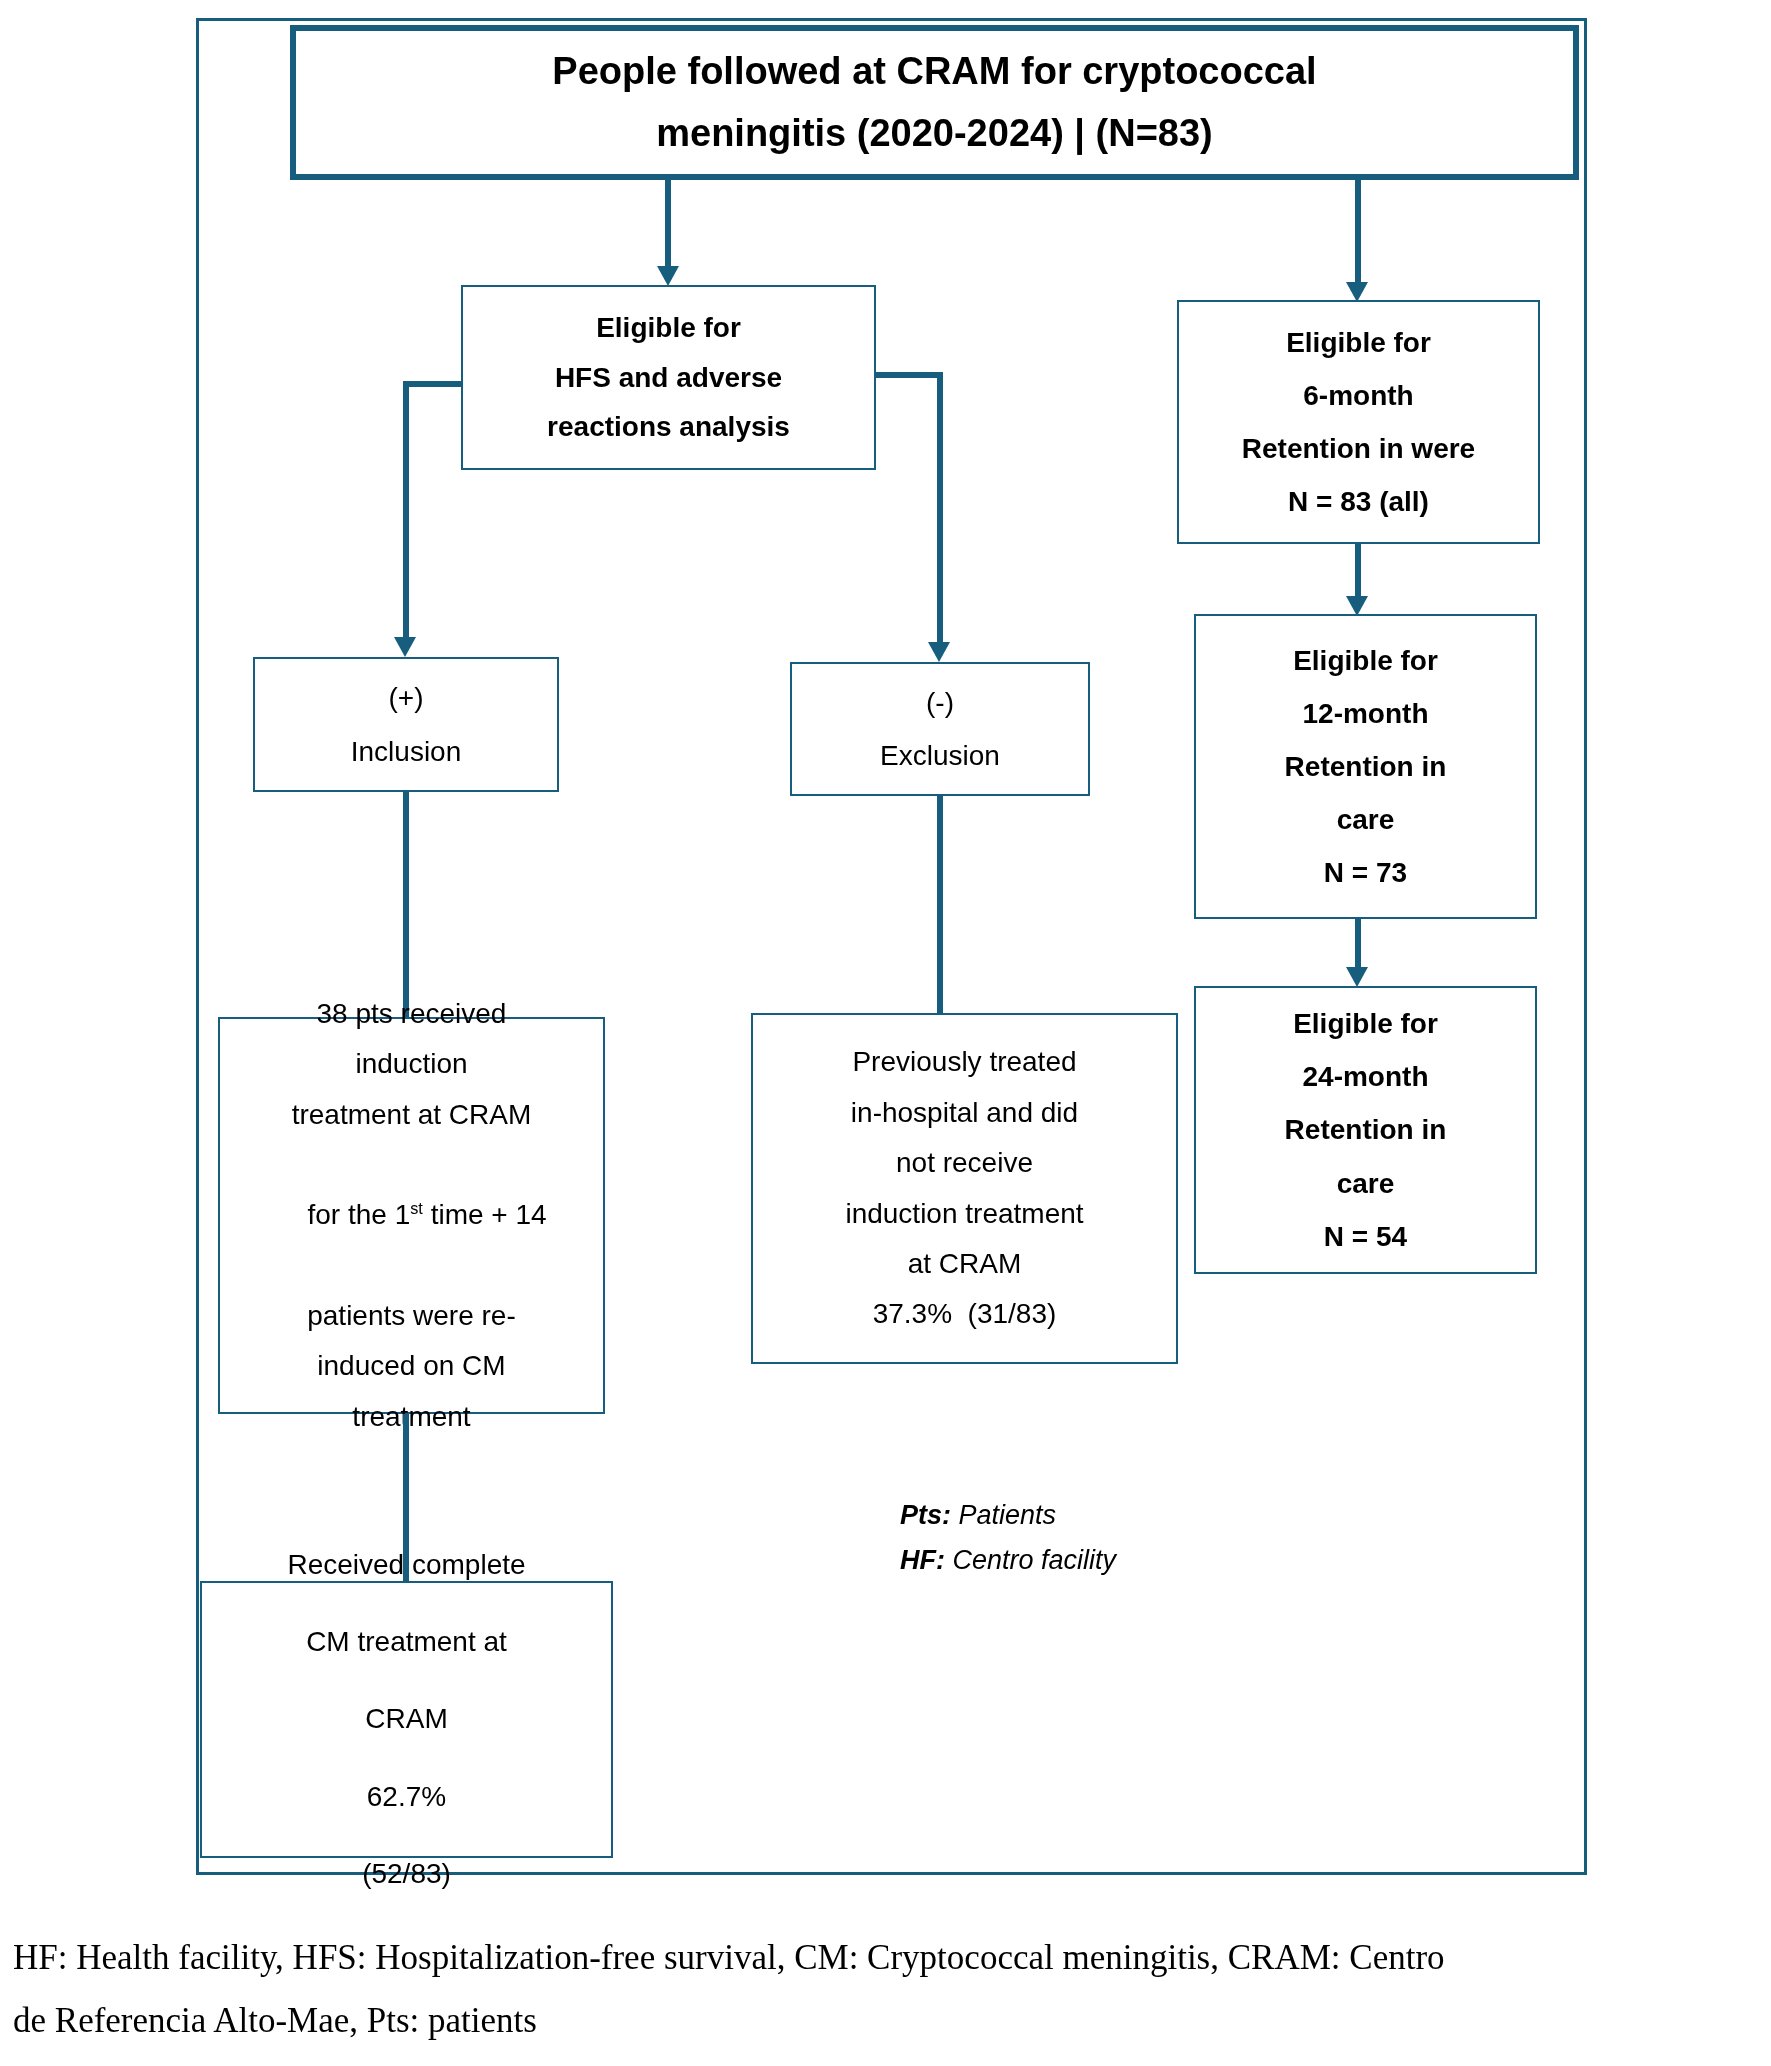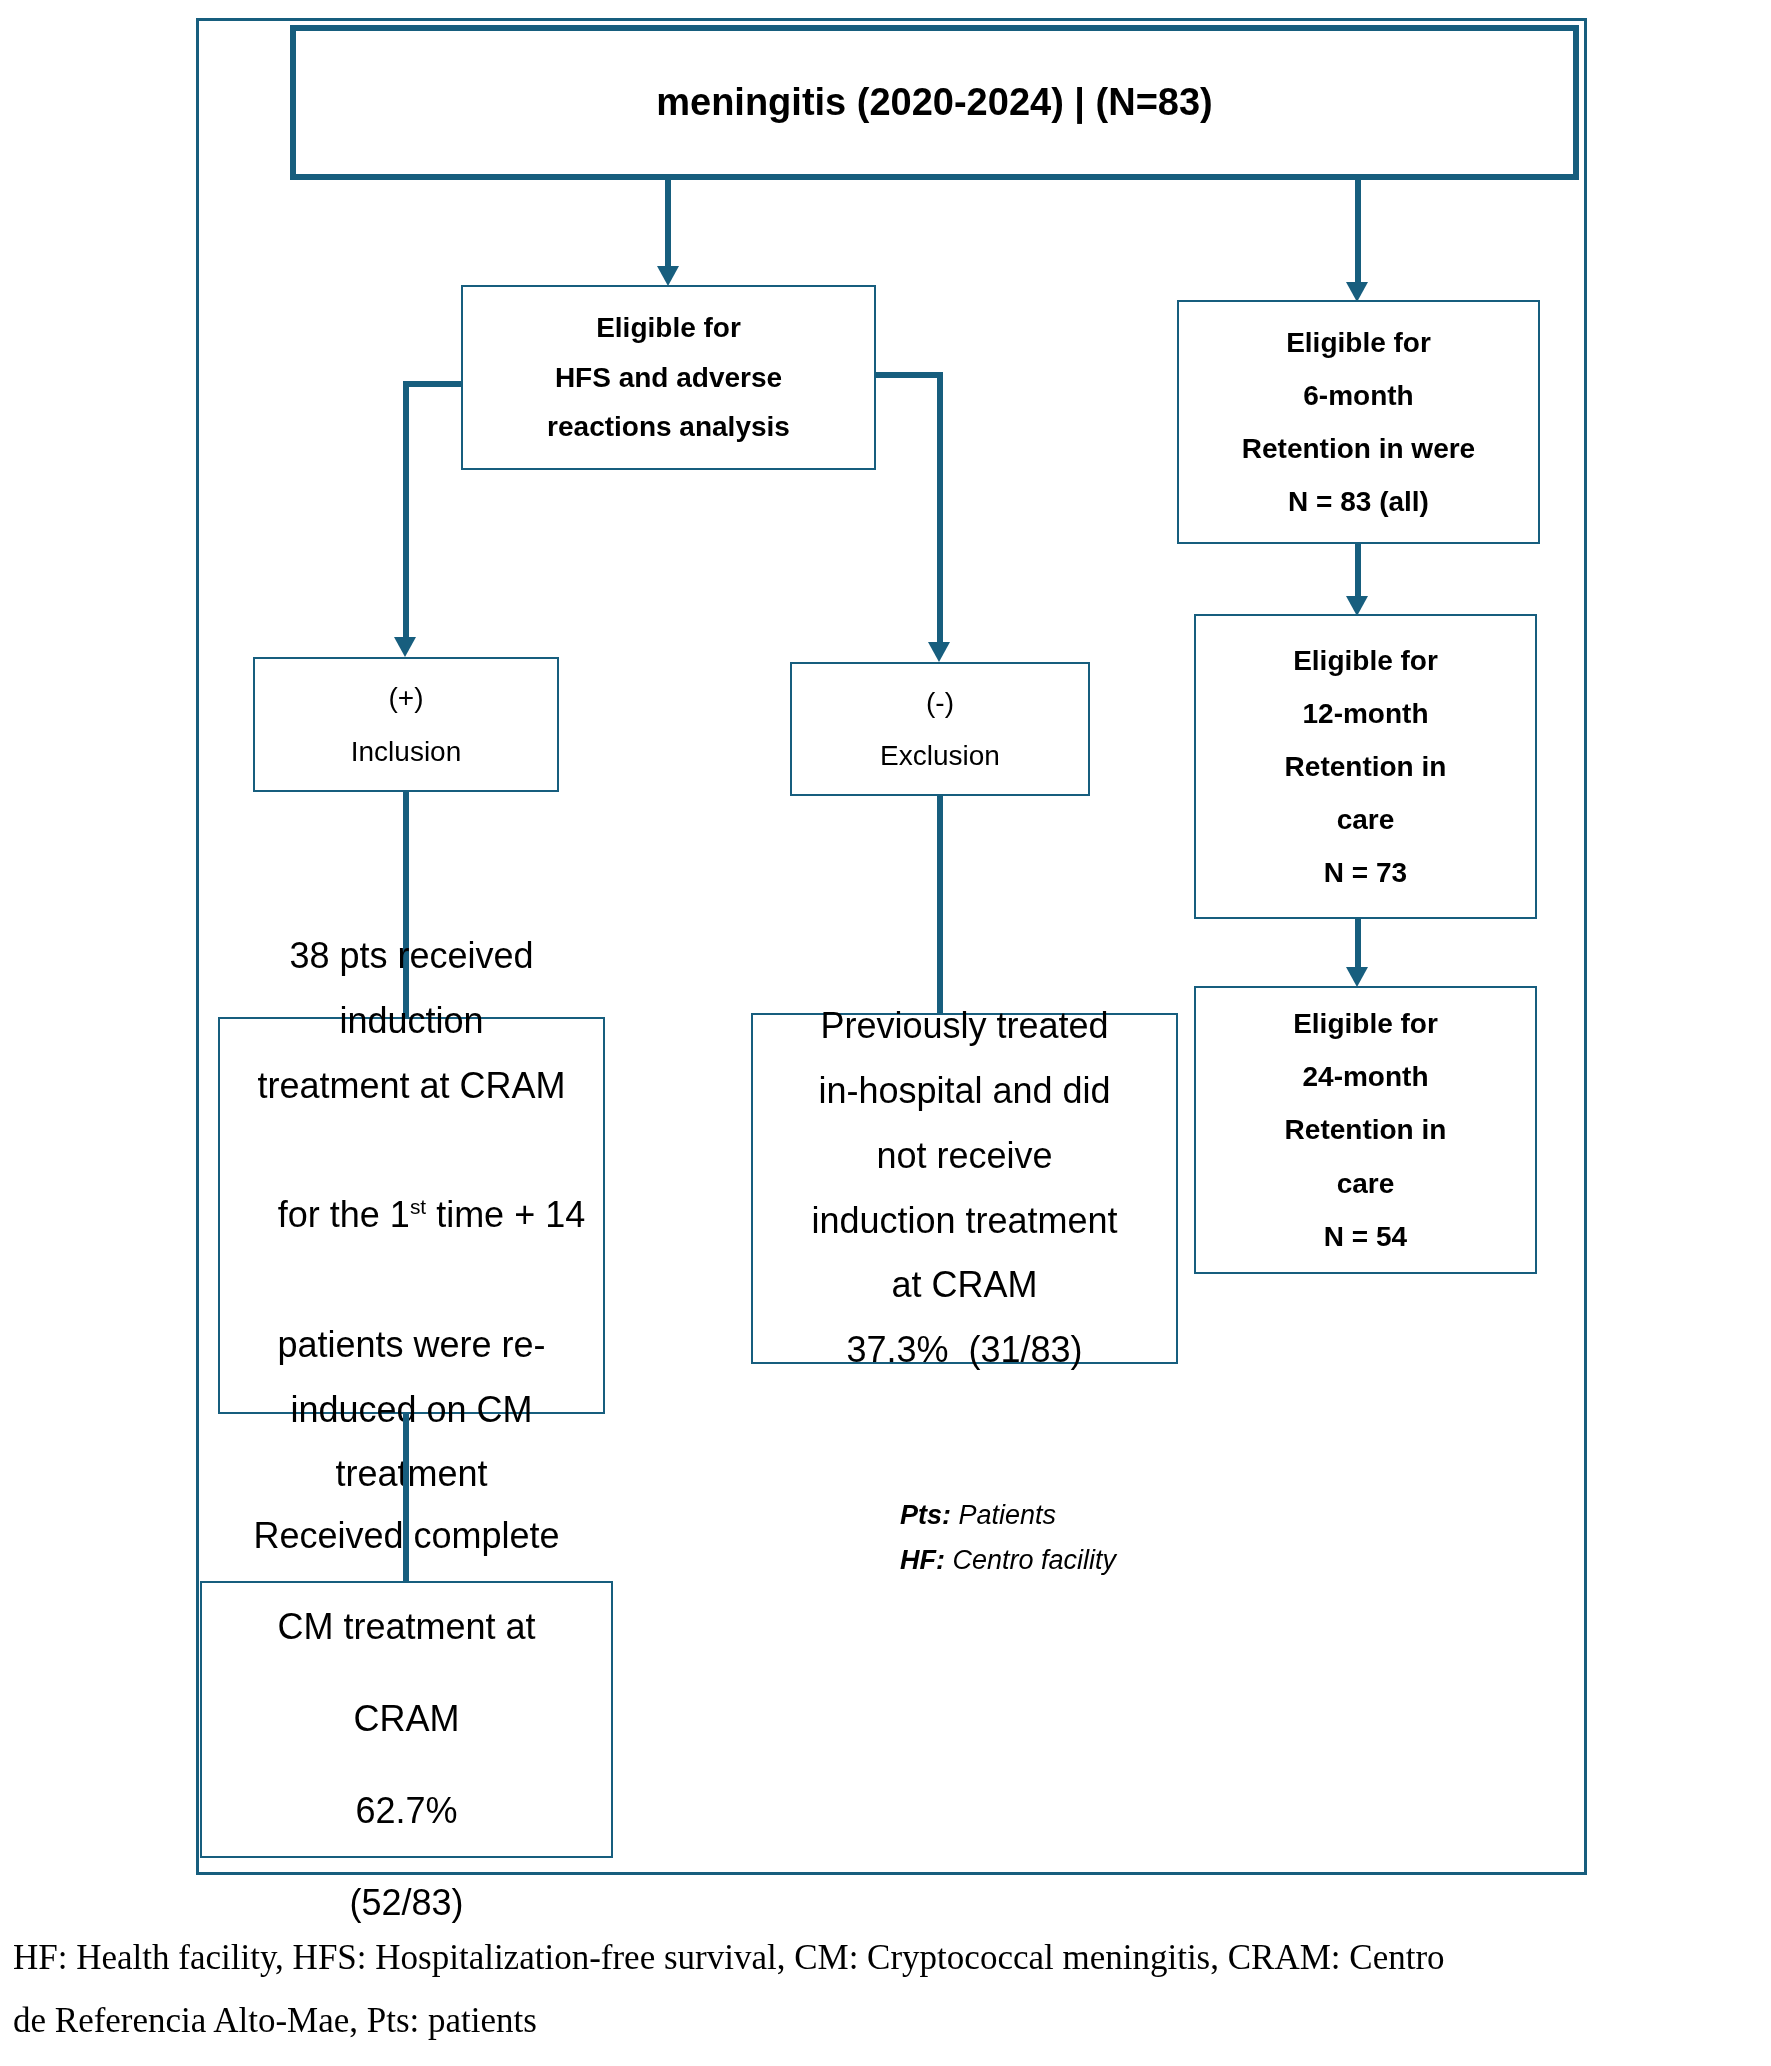--- a/index.html
+++ b/index.html
@@ -19,21 +19,21 @@
     display:flex; flex-direction:column; justify-content:center; align-items:center;
     text-align:center;
   }
   .box .line { white-space:pre; }
   .title-box {
     border-width:6.2px; font-size:38px; font-weight:bold; line-height:1.62;
   }
   .bold-box { font-size:28px; font-weight:bold; line-height:1.78; }
   .right-box { font-size:28px; font-weight:bold; line-height:1.9; }
   .plain-box { font-size:28px; font-weight:normal; line-height:1.9; }
-  .body-box  { font-size:36px; font-weight:normal; line-height:1.8; }
+  .body-box  { font-size:28px; font-weight:normal; line-height:1.8; }
   .shaft { position:absolute; background:var(--accent); }
   .head {
     position:absolute; width:0; height:0;
     border-left:11.4px solid transparent; border-right:11.4px solid transparent;
     border-top:20px solid var(--accent);
   }
   sup.ord { font-size:58%; vertical-align:super; line-height:0; }
   .legend {
     position:absolute; left:900px; top:1493px;
     font-size:27px; font-style:italic; line-height:1.66; color:var(--ink);
@@ -46,20 +46,21 @@
     color:var(--ink);
   }
   .caption .cline { white-space:pre; }
 </style>
 </head>
 <body>
 
 <div class="abs frame" style="left:196px; top:17.6px; width:1391px; height:1857px;"></div>
 
 <div class="box title-box" style="left:290px; top:25px; width:1289px; height:155px;">
+  <div class="line">People followed at CRAM for cryptococcal</div>
   <div class="line">meningitis (2020-2024) | (N=83)</div>
 </div>
 
 <div class="shaft" style="left:665px; top:180px; width:6.2px; height:86px;"></div>
 <div class="head" style="left:657px; top:266px;"></div>
 
 <div class="shaft" style="left:1355px; top:180px; width:6.2px; height:103px;"></div>
 <div class="head" style="left:1346px; top:282px;"></div>
 
 <div class="box bold-box" style="left:461px; top:285px; width:415px; height:185px;">

